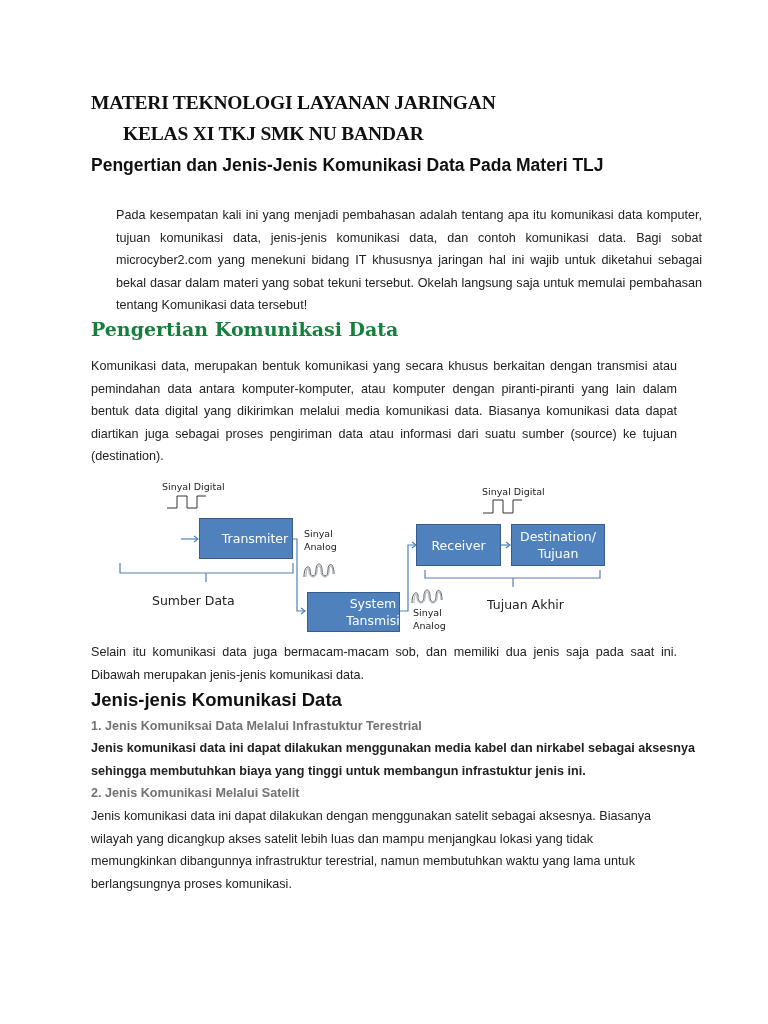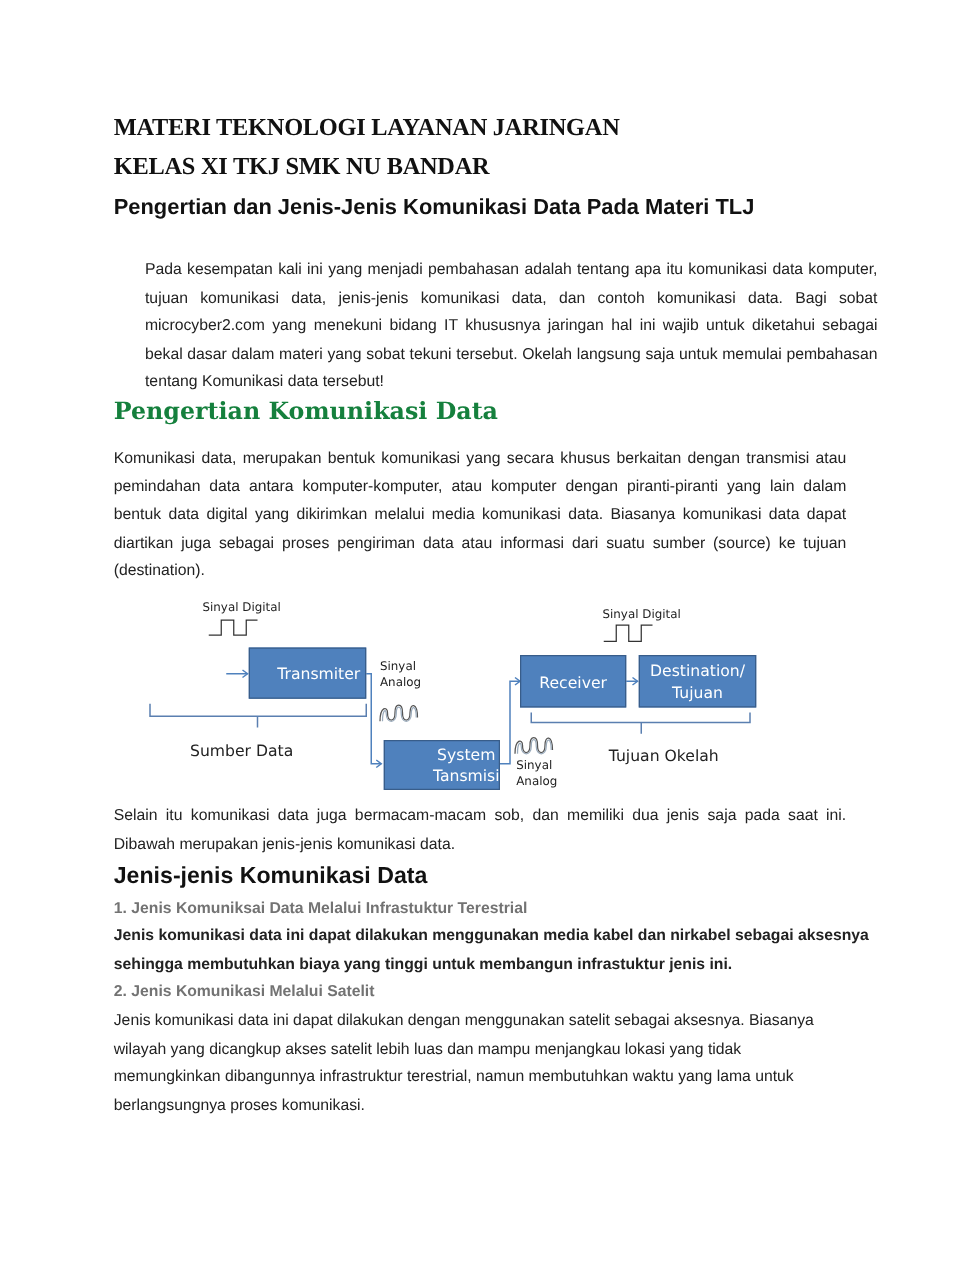--- a/index.html
+++ b/index.html
@@ -20,21 +20,21 @@
   .dlabel.small { font-size: 9.5px; line-height: 13px; }
   .dlabel.mid { font-size: 12.5px; }
   svg.lines { position: absolute; left: 0; top: 0; }
 </style>
 </head>
 <body>
 
 <div class="page">
 
   <div class="serif-title" style="top:92px;">MATERI TEKNOLOGI LAYANAN JARINGAN</div>
-  <div class="serif-title" style="top:123px;">KELAS XI TKJ SMK NU BANDAR</div>
+  <div class="serif-title" style="top:123px;margin-left:32px;">KELAS XI TKJ SMK NU BANDAR</div>
   <div class="sans-title" style="top:155px;">Pengertian dan Jenis-Jenis Komunikasi Data Pada Materi TLJ</div>
 
   <div class="para" style="top:204px;margin-left:25px;">
     <span class="ln">Pada kesempatan kali ini yang menjadi pembahasan adalah tentang apa itu komunikasi data komputer,</span>
     <span class="ln">tujuan komunikasi data, jenis-jenis komunikasi data, dan contoh komunikasi data. Bagi sobat</span>
     <span class="ln">microcyber2.com yang menekuni bidang IT khususnya jaringan hal ini wajib untuk diketahui sebagai</span>
     <span class="ln">bekal dasar dalam materi yang sobat tekuni tersebut. Okelah langsung saja untuk memulai pembahasan</span>
     <span class="ln last">tentang Komunikasi data tersebut!</span>
   </div>
 
@@ -122,21 +122,21 @@
       <div>Receiver</div>
     </div>
     <div class="box" style="left:421px; top:54px; width:94px; height:42px;">
       <div>
         <div>Destination/</div>
         <div>Tujuan</div>
       </div>
     </div>
 
     <div class="dlabel mid" style="left:62px; top:123px;">Sumber Data</div>
-    <div class="dlabel mid" style="left:397px; top:127px;">Tujuan Okelah</div>
+    <div class="dlabel mid" style="left:397px; top:127px;">Tujuan Akhir</div>
   </div>
 
   <div class="para" style="top:641px;">
     <span class="ln">Selain itu komunikasi data juga bermacam-macam sob, dan memiliki dua jenis saja pada saat ini.</span>
     <span class="ln last">Dibawah merupakan jenis-jenis komunikasi data.</span>
   </div>
 
   <div class="h-sans" style="top:689px;">Jenis-jenis Komunikasi Data</div>
 
   <div class="subh" style="top:719px;">1. Jenis Komuniksai Data Melalui Infrastuktur Terestrial</div>

